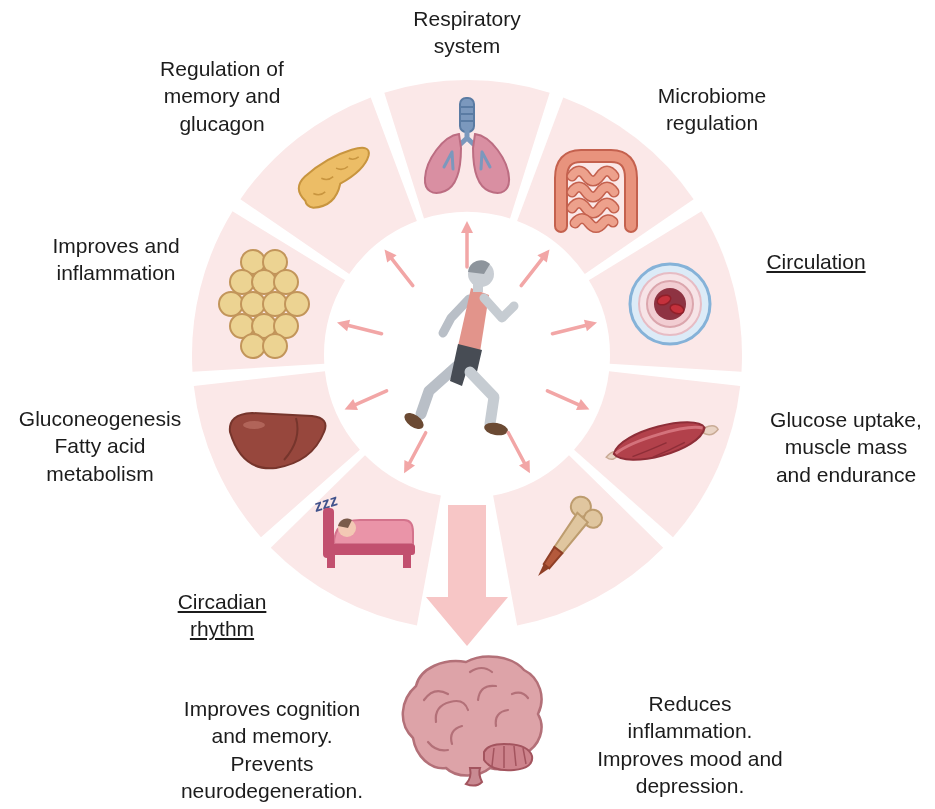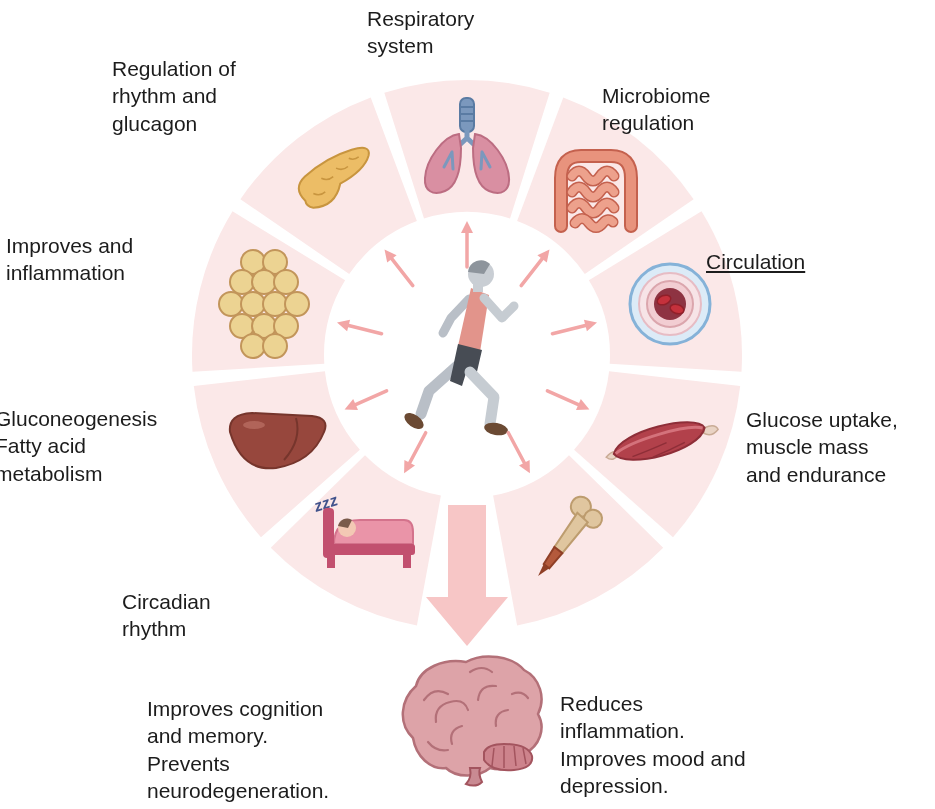--- a/index.html
+++ b/index.html
@@ -2,20 +2,21 @@
 <html><head>
 <meta charset="utf-8">
 <style>
   * { margin:0; padding:0; box-sizing:border-box; }
   html,body { background:#ffffff; }
   body { font-family:"Liberation Sans", sans-serif; }
   .canvas { position:relative; width:935px; height:809px; background:#ffffff; overflow:hidden; }
   .diagram-svg { position:absolute; left:0; top:0; }
   .label {
     position:absolute;
+    text-align:center;
     font-size:21px;
     line-height:1.3;
     color:#1c1c1c;
     white-space:pre-line;
   }
   svg text { font-family:"Liberation Sans", sans-serif; }
 </style>
 </head>
 <body>
 
@@ -195,29 +196,29 @@
   </svg>
 
   <div class="label" style="left:367px; top:5px;  width:200px;">Respiratory
 system</div>
   <div class="label" style="left:602px; top:82px; width:220px;">Microbiome
 regulation</div>
   <div class="label" style="left:706px; top:248px;width:220px;text-decoration:underline;">Circulation</div>
   <div class="label" style="left:746px; top:406px;width:200px;">Glucose uptake,
 muscle mass
 and endurance</div>
-  <div class="label" style="left:122px; top:588px;width:200px;">Circadian
+  <div class="label" style="left:122px; top:588px;width:200px;text-decoration:underline;">Circadian
 rhythm</div>
   <div class="label" style="left:-5px;  top:405px;width:210px;">Gluconeogenesis
 Fatty acid
 metabolism</div>
   <div class="label" style="left:6px;   top:232px;width:220px;">Improves and
 inflammation</div>
   <div class="label" style="left:112px; top:55px; width:220px;">Regulation of
-rhythm and
+memory and
 glucagon</div>
 
   <div class="label" style="left:560px; top:690px;width:260px;">Reduces
 inflammation.
 Improves mood and
 depression.</div>
   <div class="label" style="left:147px; top:695px;width:250px;">Improves cognition
 and memory.
 Prevents
 neurodegeneration.</div>

